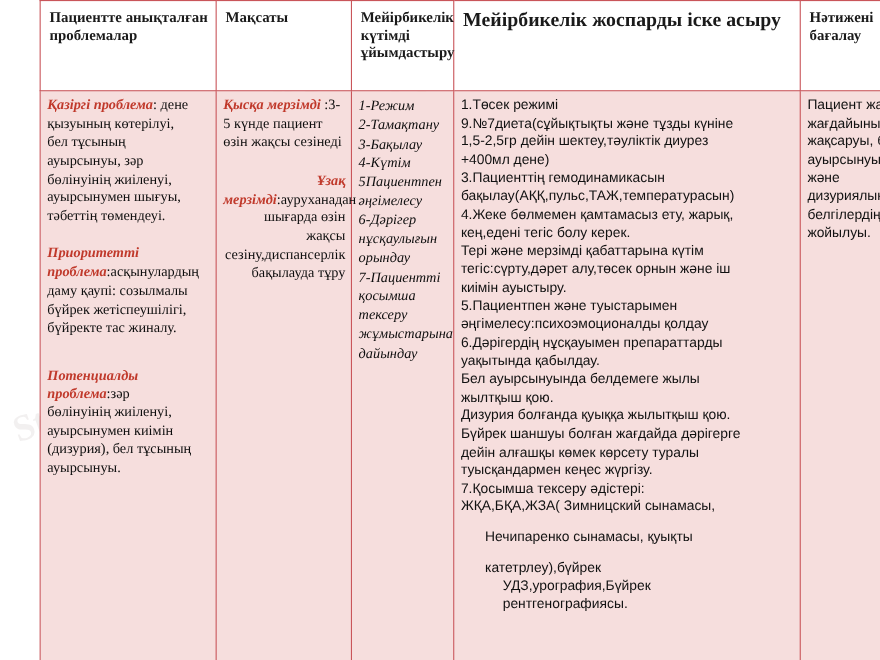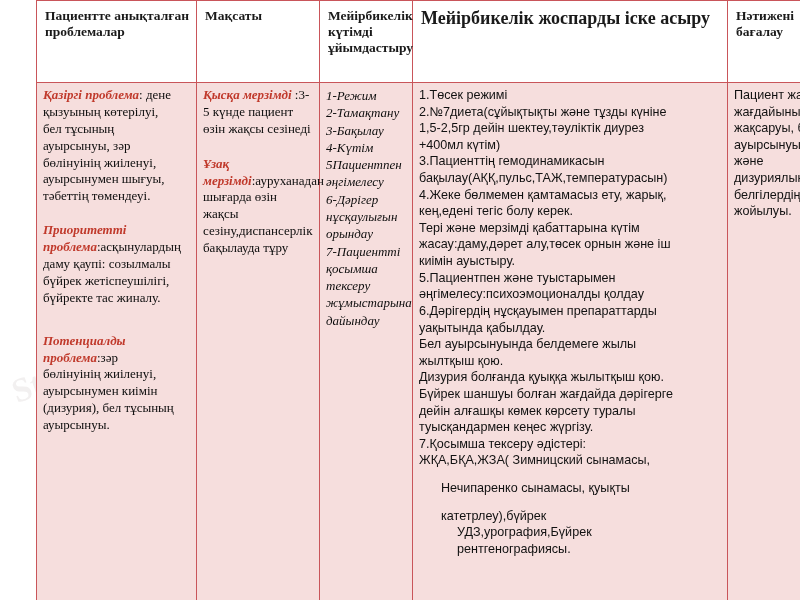--- a/index.html
+++ b/index.html
@@ -124,21 +124,21 @@
     line-height: 1.30;
     color: #0d0d0d;
   }
   .cell-goals .lbl {
     font-style: italic;
     font-weight: bold;
     color: #c0392b;
     margin-top: 48px;
   }
   .cell-goals p { margin: 0; }
-  .cell-goals p.gap { margin-top: 18px; }
+  .cell-goals p.gap { margin-top: 18px; text-align: right; }
 
   
   .cell-org {
     font-family: "Liberation Serif", "DejaVu Serif", serif;
     font-size: 13px;
     line-height: 1.33;
     color: #0d0d0d;
   }
   .cell-org div { margin: 0; font-style: italic; }
 
@@ -225,29 +225,29 @@
           <div>2-Тамақтану</div>
           <div>3-Бақылау</div>
           <div>4-Күтім</div>
           <div>5Пациентпен әңгімелесу</div>
           <div>6-Дәрігер нұсқаулығын орындау</div>
           <div>7-Пациентті қосымша тексеру жұмыстарына дайындау</div>
         </td>
 
         <td class="cell-impl">
           <div>1.Төсек режимі</div>
-          <div>2.№7диета(сұйықтықты және тұзды күніне</div>
+          <div>9.№7диета(сұйықтықты және тұзды күніне</div>
           <div>1,5-2,5гр дейін шектеу,тәуліктік диурез</div>
-          <div>+400мл  күтім)</div>
+          <div>+400мл  дене)</div>
           <div>3.Пациенттің гемодинамикасын</div>
           <div>бақылау(АҚҚ,пульс,ТАЖ,температурасын)</div>
           <div>4.Жеке бөлмемен қамтамасыз ету, жарық,</div>
           <div>кең,едені тегіс болу керек.</div>
           <div>Тері және мерзімді қабаттарына күтім</div>
-          <div>жасау:даму,дәрет алу,төсек орнын және іш</div>
+          <div>тегіс:сүрту,дәрет алу,төсек орнын және іш</div>
           <div>киімін ауыстыру.</div>
           <div>5.Пациентпен және туыстарымен</div>
           <div>әңгімелесу:психоэмоционалды қолдау</div>
           <div>6.Дәрігердің нұсқауымен препараттарды</div>
           <div>уақытында қабылдау.</div>
           <div>Бел ауырсынуында белдемеге жылы</div>
           <div>жылтқыш қою.</div>
           <div>Дизурия болғанда қуыққа жылытқыш қою.</div>
           <div>Бүйрек шаншуы болған жағдайда дәрігерге</div>
           <div>дейін алғашқы көмек көрсету туралы</div>

